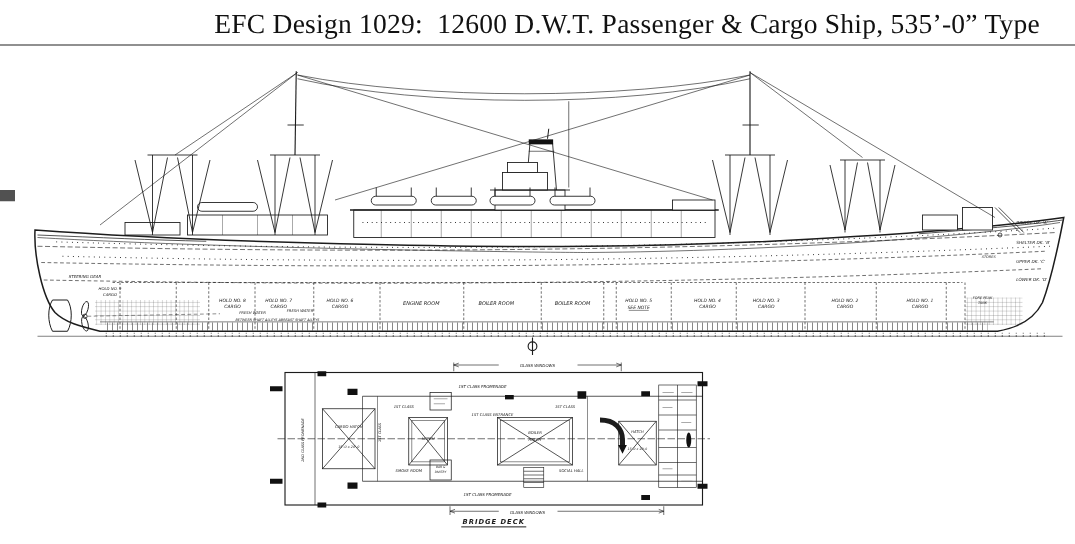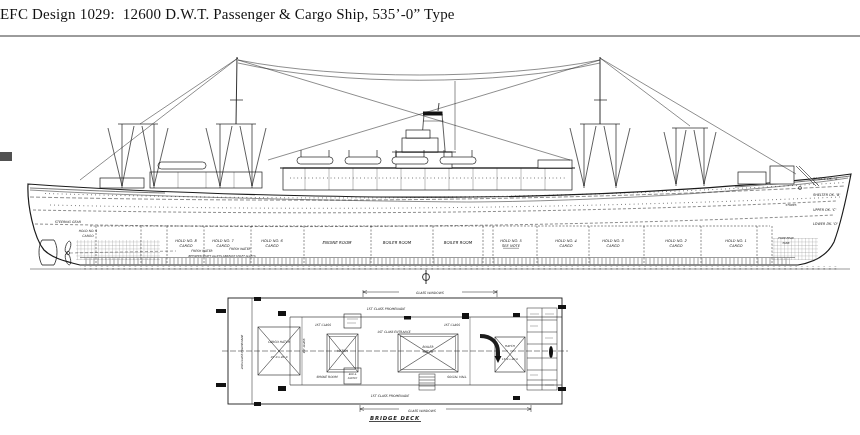--- a/index.html
+++ b/index.html
@@ -1,19 +1,19 @@
 <!DOCTYPE html>
 <html><head>
 <meta charset="utf-8">
 <style>
   html,body{margin:0;padding:0;background:#fff;}
   .page{position:relative;width:860px;height:435px;background:#fff;overflow:hidden;
         font-family:"Liberation Sans",sans-serif;}
-  .title{position:absolute;top:6px;left:0;width:832px;text-align:left;
-         font-family:"Liberation Serif","DejaVu Serif",serif;font-size:15px;color:#111;
+  .title{position:absolute;top:6px;left:0;width:832px;text-align:right;
+         font-family:"Liberation Serif","DejaVu Serif",serif;font-size:22px;color:#111;
          letter-spacing:.2px;white-space:pre;}
   svg{position:absolute;left:0;top:0;}
   svg text{font-family:"DejaVu Sans",sans-serif;font-style:italic;fill:#1c1c1c;}
   .lbl{text-anchor:middle;}
   .st{text-anchor:start;}
 </style>
 </head>
 <body>
 
 <div class="page">

